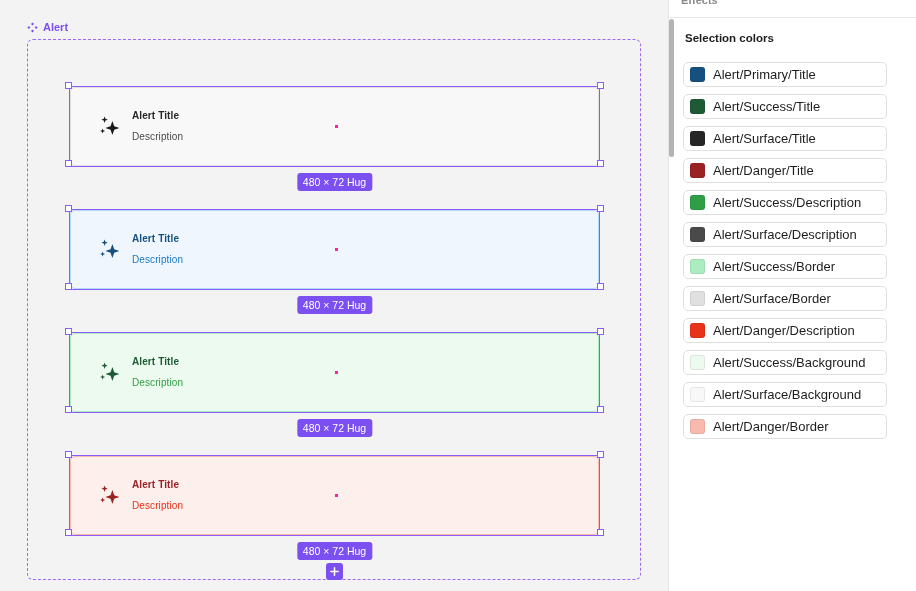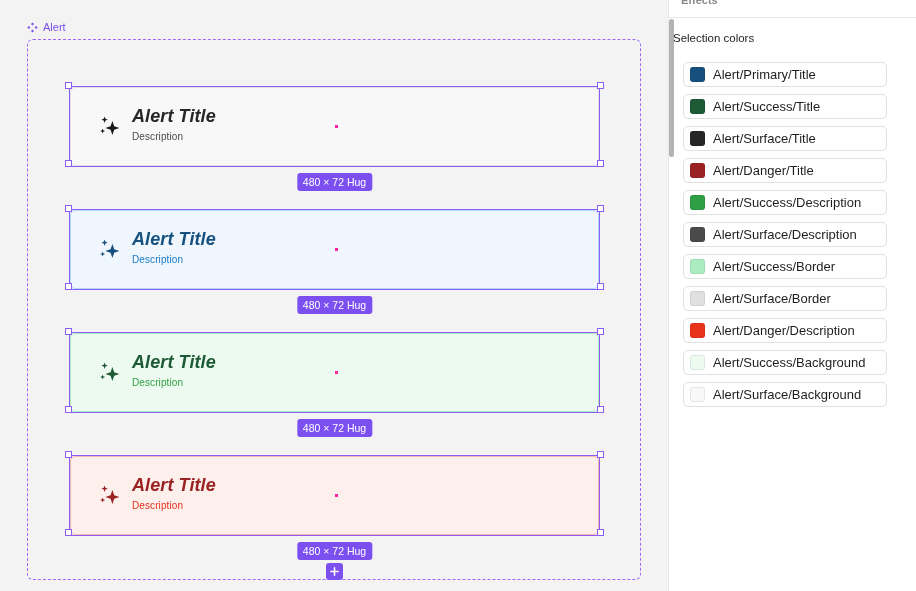--- a/index.html
+++ b/index.html
@@ -16,21 +16,21 @@
     position: absolute; left: 0; top: 0;
     width: 668px; height: 591px;
     background: #f3f3f3;
     overflow: hidden;
   }
 
   
   #component-label {
     position: absolute; left: 27px; top: 21px;
     display: flex; align-items: flex-end; gap: 5px;
-    font-size: 11px; color: #7b4ff0; font-weight: 400;
+    font-size: 11px; color: #7b4ff0; font-weight: 700;
     white-space: nowrap;
   }
   #component-label .diamonds { display: block; width: 11px; height: 11px; }
 
   
   #component-frame {
     position: absolute; left: 27px; top: 39px;
     width: 614px; height: 541px;
     border: 1.5px dashed #9c68f5;
     border-radius: 6px;
@@ -53,21 +53,21 @@
     width: 529px; height: 79px;
     border-radius: 5px;
     display: flex; align-items: center;
     padding: 0 0 0 26px;
     position: relative;
     overflow: hidden;
   }
   .alert-icon { width: 26px; height: 26px; flex: 0 0 26px; margin-right: 9px; }
   .alert-icon svg { display: block; width: 26px; height: 26px; }
   .alert-texts { display: flex; flex-direction: column; justify-content: center; gap: 1px; }
-  .alert-title { font-size: 18px; font-weight: bold; line-height: 20px; letter-spacing: .1px; font-style: italic; }
+  .alert-title { font-size: 10px; font-weight: bold; line-height: 20px; letter-spacing: .1px; }
   .alert-desc { font-size: 10px; font-weight: 400; line-height: 20px; letter-spacing: .1px; }
   .alert-dot {
     position: absolute; left: 264px; top: 37px;
     width: 3px; height: 3px; background: #ff22a0;
   }
 
   
   .sel-outline {
     position: absolute; left: -1px; top: -1px;
     width: 531px; height: 81px;
@@ -110,22 +110,22 @@
   }
   #effects-row {
     position: absolute; left: 12px; top: -6px;
     font-size: 11px; font-weight: bold; color: #8a8a8a;
   }
   #panel-divider {
     position: absolute; left: 0; top: 17px; right: 0;
     height: 1px; background: #e6e6e6;
   }
   #selection-colors-title {
-    position: absolute; left: 4px; top: 32px;
-    font-size: 11.5px; font-weight: normal; color: #1e1e1e;
+    position: absolute; left: 16px; top: 32px;
+    font-size: 11.5px; font-weight: bold; color: #1e1e1e;
   }
   #color-list {
     position: absolute; left: 14px; top: 62px;
     width: 204px;
     display: flex; flex-direction: column; gap: 7px;
   }
   .color-row {
     display: flex; align-items: center;
     height: 25px; width: 204px;
     border: 1px solid #e0e0e0; border-radius: 5px;
@@ -312,16 +312,20 @@
           <span class="color-name">Alert/Danger/Description</span>
         </div>
         <div class="color-row">
           <span class="color-swatch" style="background:#edfaef"></span>
           <span class="color-name">Alert/Success/Background</span>
         </div>
         <div class="color-row">
           <span class="color-swatch" style="background:#f8f8f8"></span>
           <span class="color-name">Alert/Surface/Background</span>
         </div>
+        <div class="color-row">
+          <span class="color-swatch" style="background:#f8b9ae"></span>
+          <span class="color-name">Alert/Danger/Border</span>
+        </div>
       </div>
   </div>
 
 </div>
 
 </body></html>

